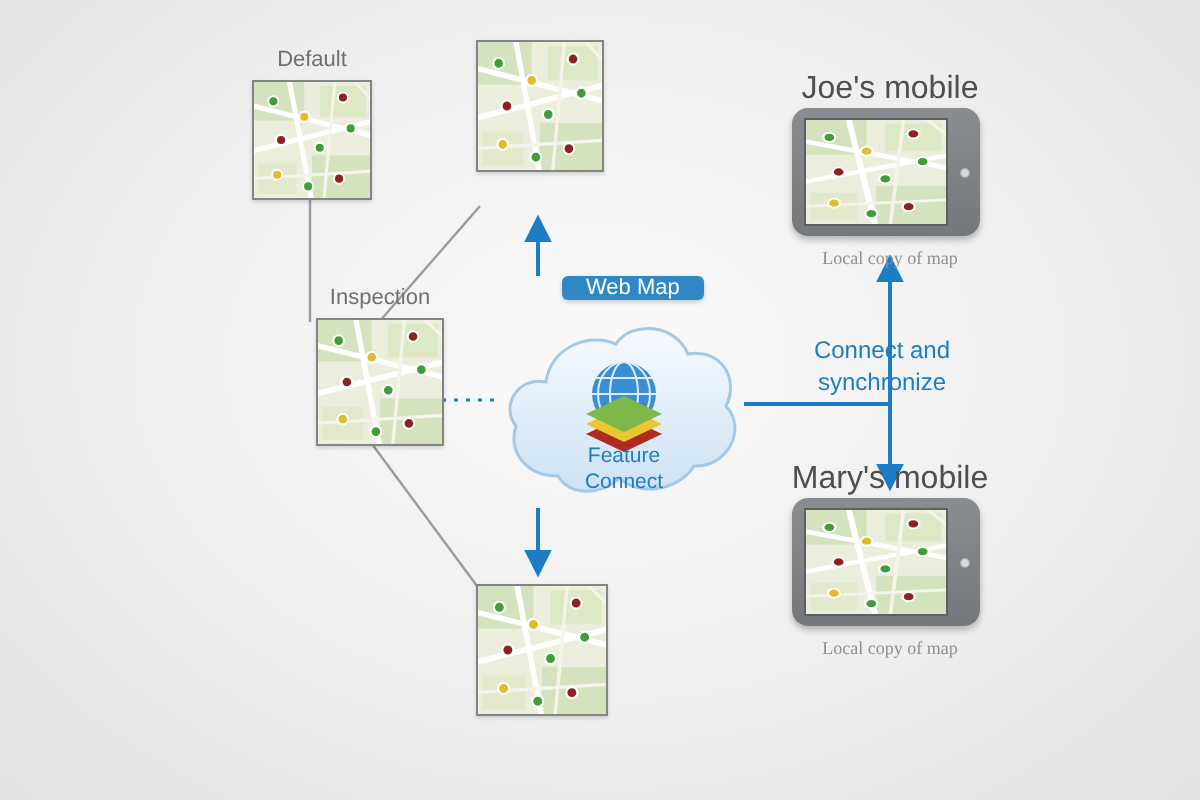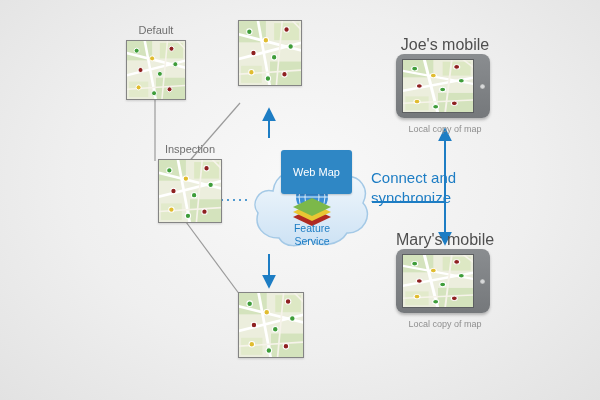--- a/index.html
+++ b/index.html
@@ -7,36 +7,35 @@
   #canvas{
     position:relative;width:600px;height:400px;overflow:hidden;
     background:radial-gradient(ellipse at 50% 45%, #f9f9f9 0%, #efefef 55%, #e2e2e2 100%);
   }
   .map-node{position:absolute;display:flex;flex-direction:column;align-items:center;}
   .map-label{font-size:11px;color:#6f6f6f;margin:0 0 4px 0;white-space:nowrap;}
   .map-label.below{margin:4px 0 0 0;}
   .map-frame{border:1px solid #848484;background:#fff;box-shadow:0 1px 2px rgba(0,0,0,.15);}
   .map-art{display:block;}
   #webmap-badge{
-    position:absolute;left:281px;top:138px;padding:16px 12px;border-radius:3px;
+    position:absolute;left:281px;top:138px;padding:0 12px;border-radius:3px;
     background:#2f87c5;color:#fff;font-size:11px;white-space:nowrap;
     box-shadow:0 1px 2px rgba(0,0,0,.2);
-    margin-top:12px;
   }
   #cloud-wrap{position:absolute;left:248px;top:154px;width:128px;height:102px;}
   #feature-service-label{
     position:absolute;left:277px;top:222px;width:70px;text-align:center;
     color:#1d7dc4;font-size:10.5px;line-height:1.25;
   }
   #sync-label{
-    position:absolute;left:371px;top:168px;width:90px;text-align:left;
-    color:#1d7dc4;font-size:15px;line-height:1.3;
+    position:absolute;left:396px;top:168px;width:90px;text-align:center;
+    color:#1d7dc4;font-size:12px;line-height:1.3;
   }
   .device-label{position:absolute;width:120px;text-align:center;font-size:16px;color:#4f4f4f;}
-  .device-caption{position:absolute;width:120px;text-align:center;font-size:9px;color:#8f8f8f;}
+  .device-caption{position:absolute;width:120px;text-align:center;font-size:9px;color:#8f8f8f;font-family:Liberation Serif, serif;}
   .tablet{
     position:absolute;width:94px;height:64px;border-radius:8px;
     background:linear-gradient(#8a8d90,#75787b);
     box-shadow:0 2px 3px rgba(0,0,0,.25);
   }
   .tablet-screen{
     position:absolute;left:6px;top:5px;right:16px;bottom:5px;
     border:1px solid #5d5f61;overflow:hidden;background:#eceedd;
   }
   .tablet-screen svg{position:absolute;left:0;top:0;width:100%;height:100%;}
@@ -155,21 +154,21 @@
         </g>
         <g>
           <polygon points="45,63 64,54 83,63 64,72" fill="#b02a22"></polygon>
           <polygon points="45,58 64,49 83,58 64,67" fill="#e9c733"></polygon>
           <polygon points="45,53 64,44 83,53 64,62" fill="#7cb84a"></polygon>
         </g>
       </g>
     </svg>
   </div>
   <div id="webmap-badge">Web Map</div>
-  <div id="feature-service-label">Feature Service</div>
+  <div id="feature-service-label">Feature Connect</div>
 
   <div id="sync-label">Connect and synchronize</div>
 
   <div class="device-label" style="left:385px;top:36px;">Joe's mobile device</div>
   <div class="tablet" style="left:396px;top:54px;">
     <div class="tablet-screen">
       <svg viewBox="0 0 60 60" preserveAspectRatio="none">
           <use href="#map-tile"></use>
         </svg>
     </div>

